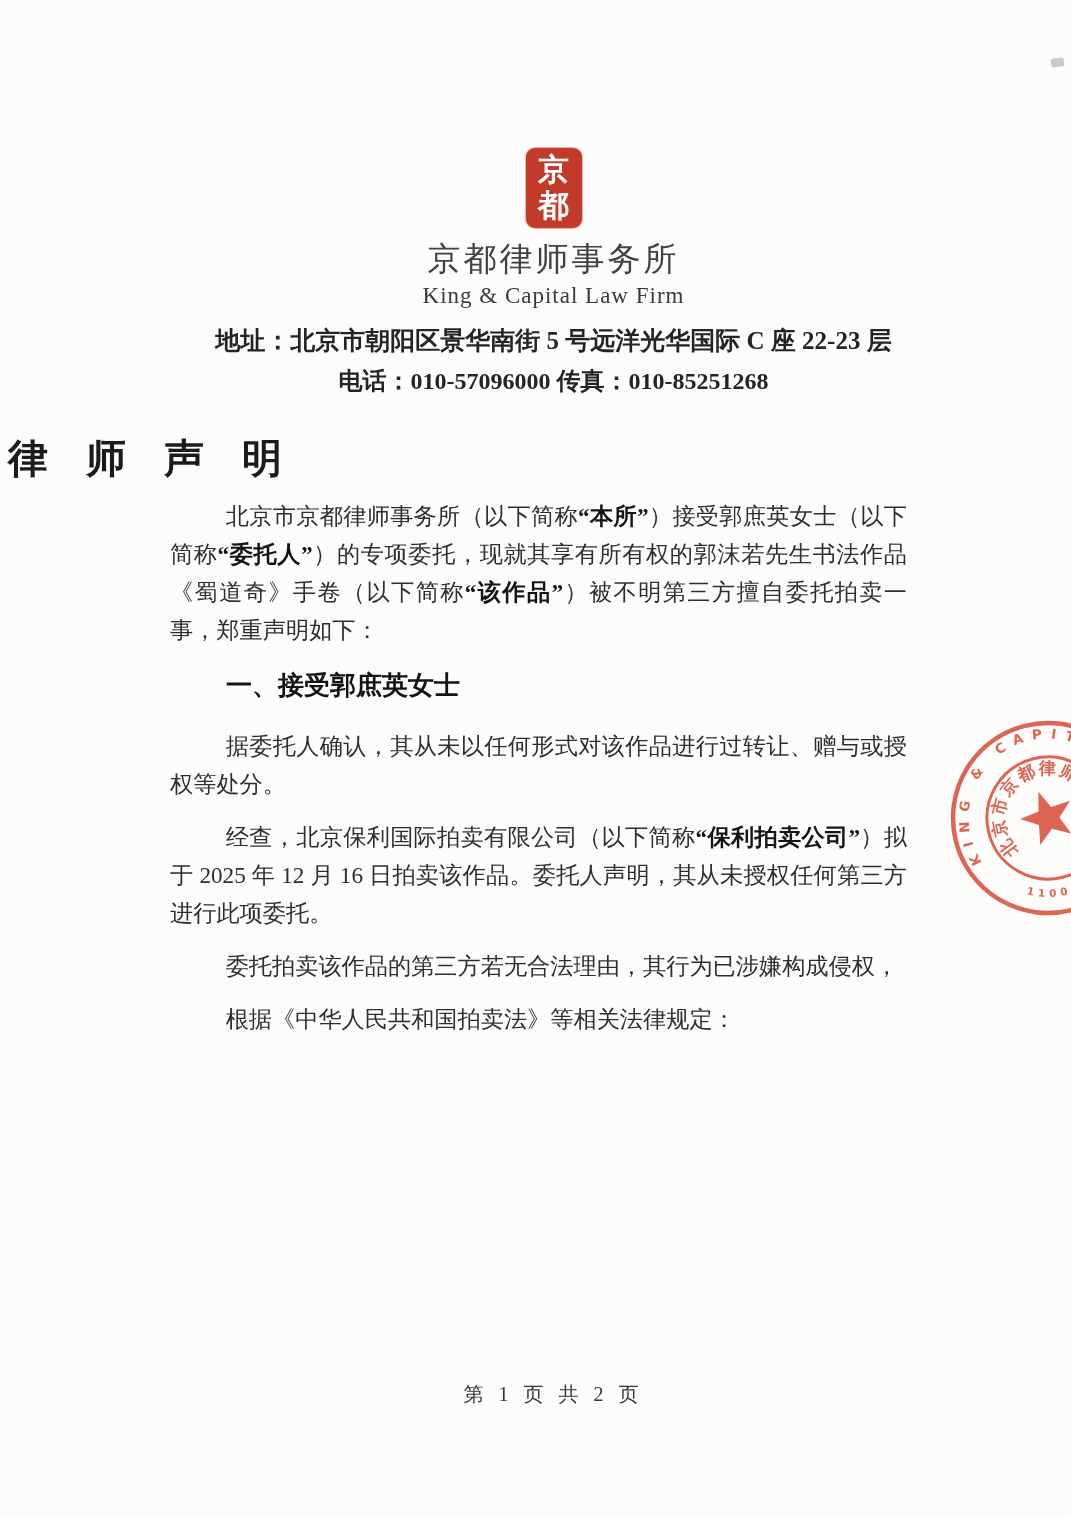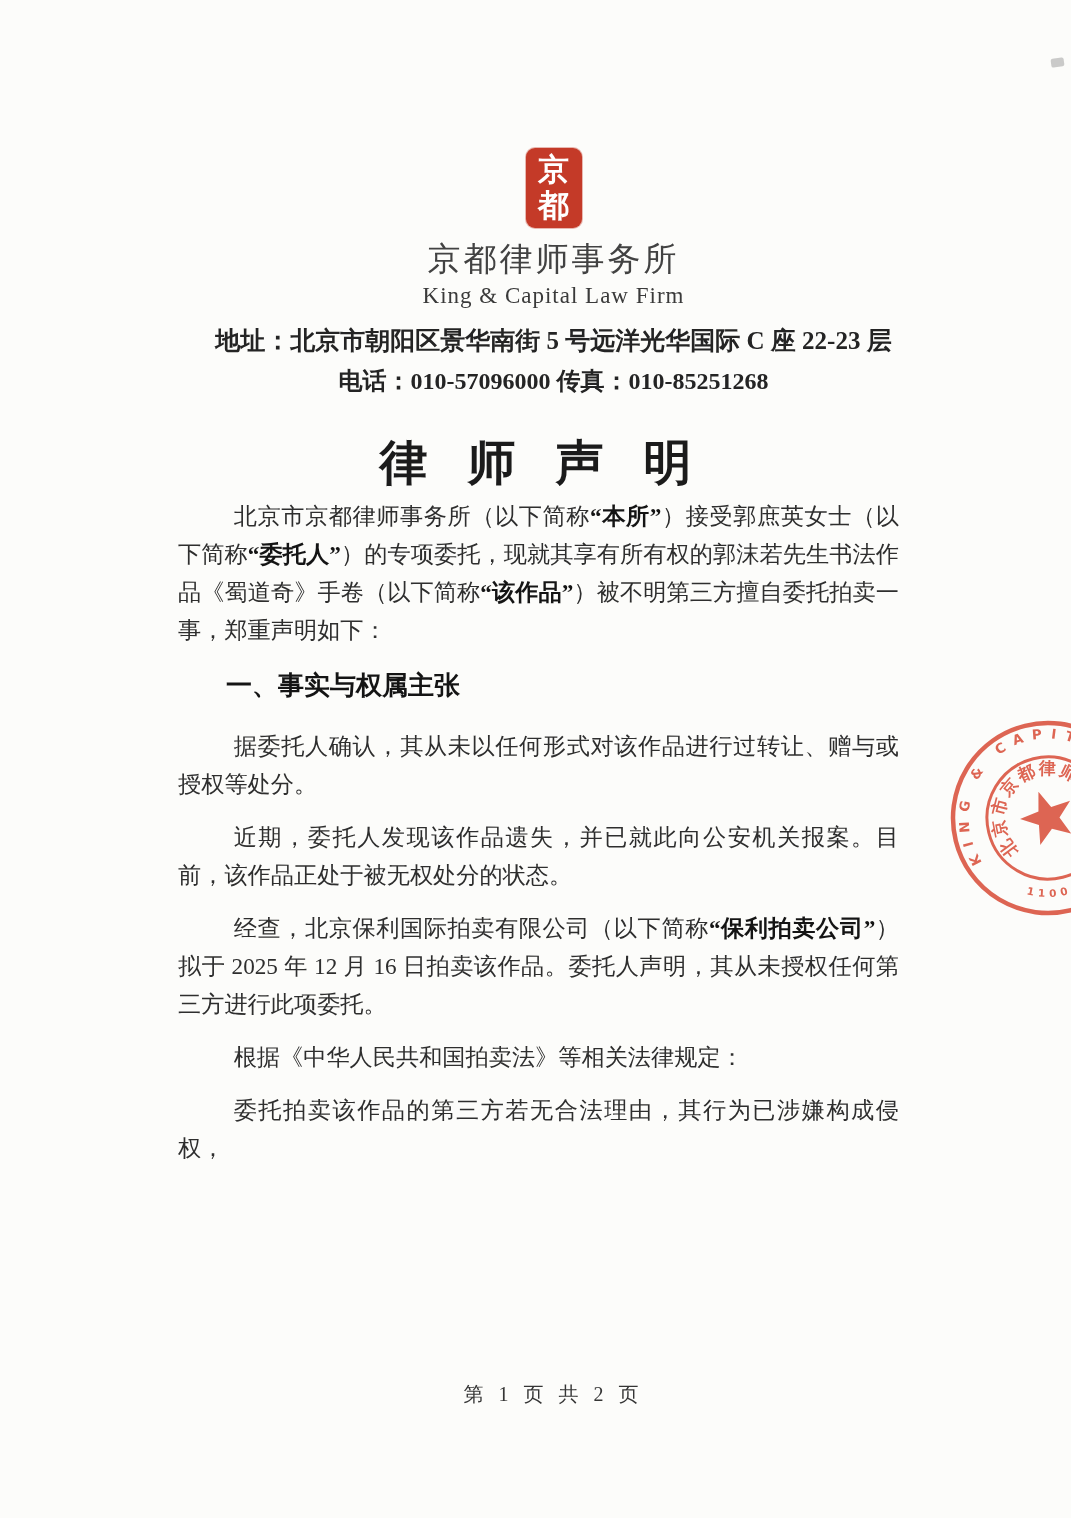--- a/index.html
+++ b/index.html
@@ -23,32 +23,32 @@
     box-shadow:0 0 0 1px rgba(196,58,40,.35);
   }
   .logo-char { color:#fff; font-size:31px; line-height:1.12; font-weight:bold; }
   .firm-cn { margin-top:9px; font-size:33px; letter-spacing:3px; color:#424242; }
   .firm-en { margin-top:1px; font-size:23px; letter-spacing:1px; color:#3a3a3a; }
   .addr  { margin-top:15px; font-size:25px; font-weight:bold; color:#242424; }
   .phone { margin-top:8px;  font-size:24px; font-weight:bold; color:#242424; }
 
   
   .doc-title {
-    margin:34px 0 0; text-align:center;
-    font-size:48px; font-weight:bold; color:#1b1b1b;
+    margin:34px 0 0; text-align:left;
+    font-size:40px; font-weight:bold; color:#1b1b1b;
     letter-spacing:8px; word-spacing:12px; text-indent:8px;
   }
 
   
   .doc-body {
     position:absolute; left:170px; top:497px; width:737px;
     font-size:23.2px; line-height:38px;
     text-align:justify; color:#2e2e2e;
   }
-  .para { margin:0 8px 15px; text-indent:2.4em; }
+  .para { margin:0 0 15px; text-indent:2.4em; }
   .sec-heading {
     margin:18px 0 22px; font-size:26px; line-height:38px;
     font-weight:bold; color:#161616; text-indent:2.15em;
   }
   .para b, .sec-heading b { font-weight:bold; color:#141414; }
 
   
   .footer {
     position:absolute; top:1381px; left:0; width:100%;
     text-align:center; transform:translateX(18px);
@@ -79,26 +79,25 @@
     <div class="firm-cn">京都律师事务所</div>
     <div class="firm-en">King &amp; Capital Law Firm</div>
     <div class="addr">地址：北京市朝阳区景华南街 5 号远洋光华国际 C 座 22-23 层</div>
     <div class="phone">电话：010-57096000 传真：010-85251268</div>
   </div>
 
   <h1 class="doc-title">律 师 声 明</h1>
 
   <div class="doc-body">
       <p class="para"><span>北京市京都律师事务所（以下简称</span><b>“本所”</b><span>）接受郭庶英女士（以下简称</span><b>“委托人”</b><span>）的专项委托，现就其享有所有权的郭沫若先生书法作品《蜀道奇》手卷（以下简称</span><b>“该作品”</b><span>）被不明第三方擅自委托拍卖一事，郑重声明如下：</span></p>
-      <h3 class="sec-heading"><b>一、事实与权属主张</b></h3>
+      <h3 class="sec-heading"><b>一、接受郭庶英女士</b></h3>
       <p class="para"><span>据委托人确认，其从未以任何形式对该作品进行过转让、赠与或授权等处分。</span></p>
-      <p class="para"><span>近期，委托人发现该作品遗失，并已就此向公安机关报案。目前，该作品正处于被无权处分的状态。</span></p>
       <p class="para"><span>经查，北京保利国际拍卖有限公司（以下简称</span><b>“保利拍卖公司”</b><span>）拟于 2025 年 12 月 16 日拍卖该作品。委托人声明，其从未授权任何第三方进行此项委托。</span></p>
+      <p class="para"><span>委托拍卖该作品的第三方若无合法理由，其行为已涉嫌构成侵权，</span></p>
       <p class="para"><span>根据《中华人民共和国拍卖法》等相关法律规定：</span></p>
-      <p class="para"><span>委托拍卖该作品的第三方若无合法理由，其行为已涉嫌构成侵权，</span></p>
     </div>
 
   <div class="footer">第 1 页 共 2 页</div>
 
   <svg class="stamp" width="260" height="230" viewBox="-130 -115 260 230" aria-hidden="true">
     <g transform="rotate(-14)" stroke="#d7452f" fill="none">
       <circle r="95" stroke-width="4.5"></circle>
       <circle r="61" stroke-width="3"></circle>
       <path id="arcEn" d="M -74.2 27.0 A 79 79 0 1 1 76.3 -20.4" stroke="none"></path>
       <path id="arcCn" d="M -36 25.2 A 44 44 0 1 1 36 25.2" stroke="none"></path>

